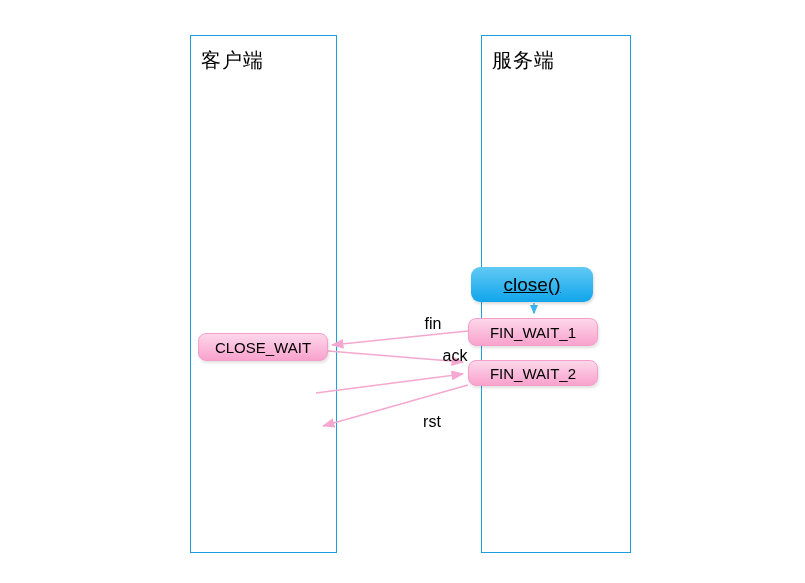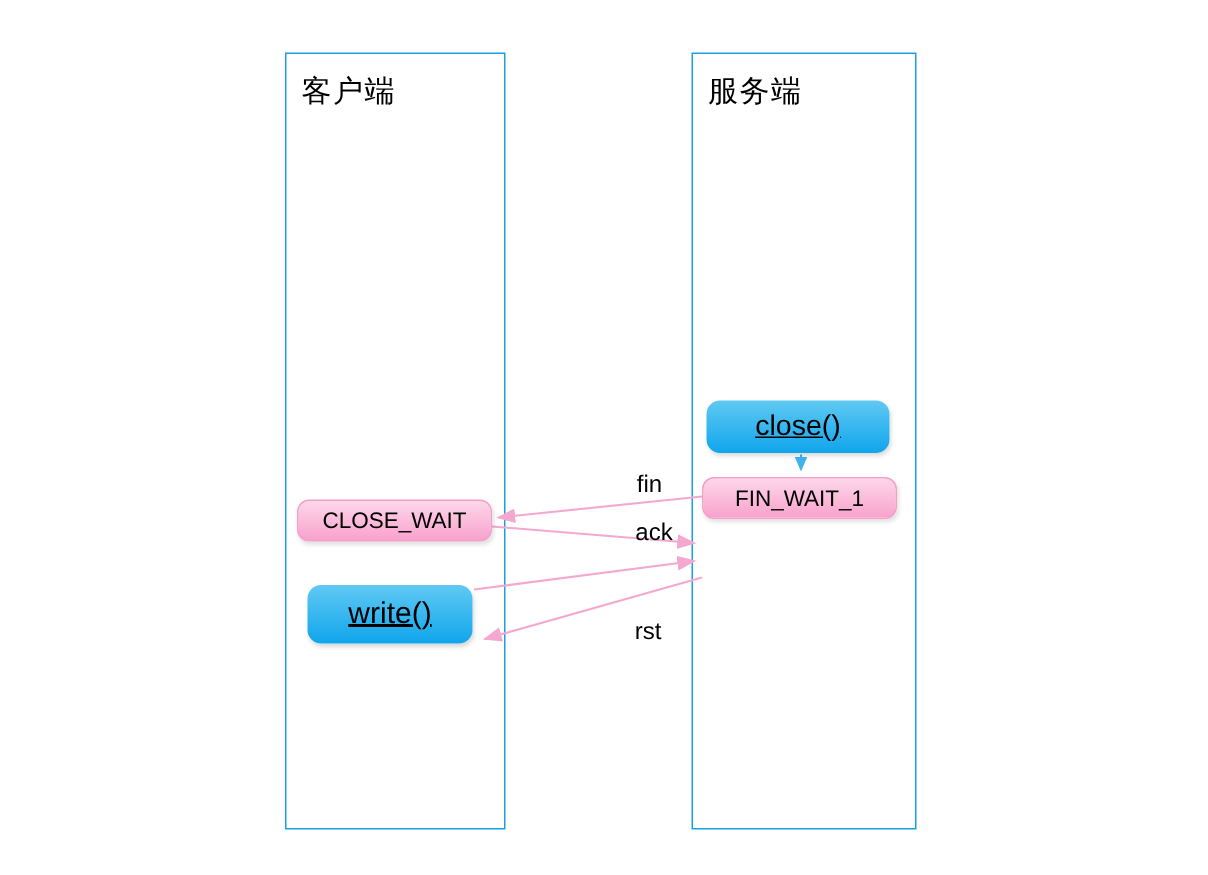--- a/index.html
+++ b/index.html
@@ -17,21 +17,21 @@
   }
   .lifeline {
     position: absolute;
     top: 35px;
     height: 518px;
     border: 1px solid var(--lifeline-border, #1b9fe2);
     background: #ffffff;
     box-sizing: border-box;
   }
   .lifeline.client { left: 190px; width: 147px; }
-  .lifeline.server { left: 461px; width: 150px; }
+  .lifeline.server { left: 481px; width: 150px; }
   .lifeline-title {
     display: block;
     padding: 11px 0 0 10px;
     font-size: 20px;
     color: #000000;
     letter-spacing: 1px;
   }
   .arrow-layer {
     position: absolute;
     left: 0;
@@ -81,21 +81,21 @@
   #node-closewait  { left: 198px; top: 333px; width: 130px; height: 28px; }
   #node-write      { left: 205px; top: 390px; width: 110px; height: 39px; font-size: 20px; }
   .msg-label {
     position: absolute;
     transform: translate(-50%, -50%);
     font-size: 16px;
     color: #000000;
     margin-left: 32px;
   }
   #label-fin { left: 401px; top: 324px; }
-  #label-ack { left: 404px; top: 356px; }
+  #label-ack { left: 423px; top: 356px; }
   #label-rst { left: 400px; top: 422px; }
 </style>
 </head>
 <body>
 
 <div class="canvas">
 
   <div class="lifeline client">
     <span class="lifeline-title">客户端</span>
   </div>
@@ -114,20 +114,20 @@
     </defs>
     <line class="blue-line" x1="534" y1="303" x2="534" y2="313" marker-end="url(#ah-blue)"></line>
     <line class="pink-line" x1="468" y1="331" x2="332" y2="345" marker-end="url(#ah-pink)"></line>
     <line class="pink-line" x1="328" y1="351" x2="463" y2="362" marker-end="url(#ah-pink)"></line>
     <line class="pink-line" x1="316" y1="393" x2="463" y2="374" marker-end="url(#ah-pink)"></line>
     <line class="pink-line" x1="468" y1="385" x2="323" y2="426" marker-end="url(#ah-pink)"></line>
   </svg>
 
   <div class="node blue" id="node-close">close()</div>
   <div class="node pink" id="node-finwait1">FIN_WAIT_1</div>
+  <div class="node pink" id="node-finwait2">FIN_WAIT_2</div>
   <div class="node pink" id="node-closewait">CLOSE_WAIT</div>
-  <div class="node blue" id="node-write">write()</div>
 
   <div class="msg-label" id="label-fin">fin</div>
   <div class="msg-label" id="label-ack">ack</div>
   <div class="msg-label" id="label-rst">rst</div>
 
 </div>
 
 </body></html>

